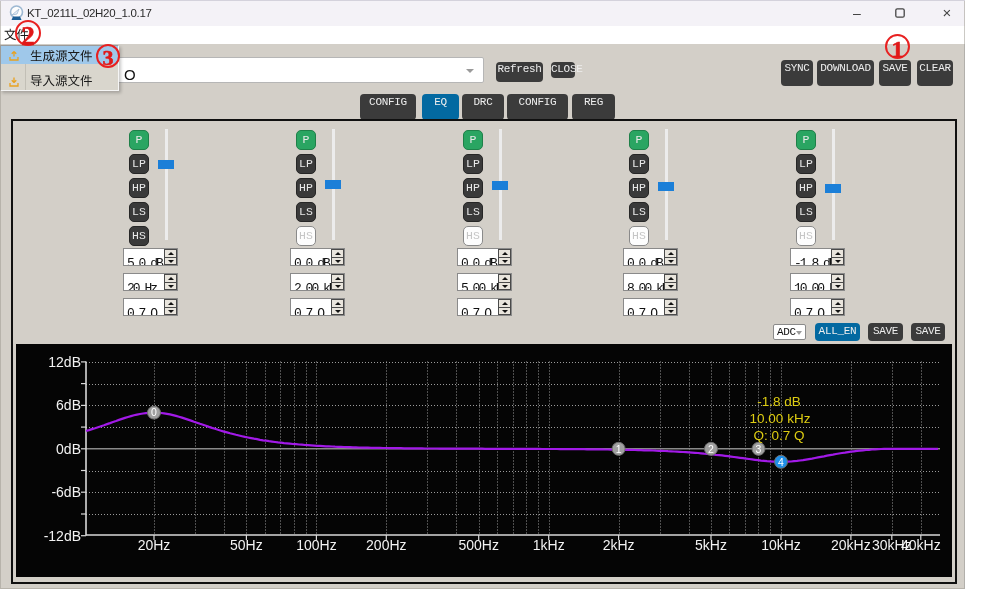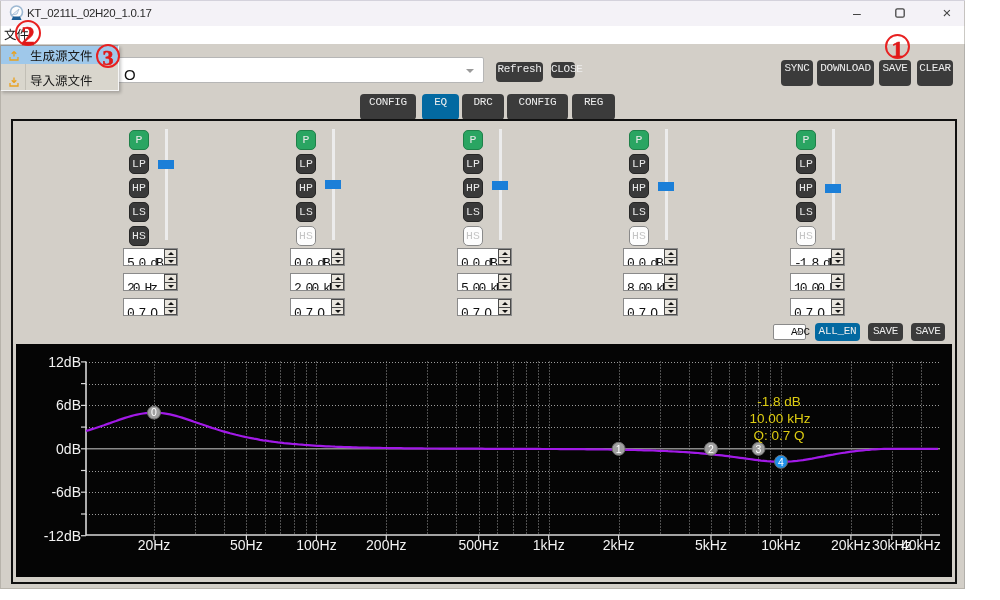--- a/index.html
+++ b/index.html
@@ -21,21 +21,21 @@
 .st{position:absolute;right:0;top:0;width:13px;height:16px}
 .sc{width:13px;height:8px;background:#e9e5dd;border:1px solid #4a4a4a;border-bottom-width:0;position:relative}
 .sc:last-child{border-bottom-width:1px}
 .sc i{position:absolute;left:3px;width:0;height:0;border-left:3px solid transparent;border-right:3px solid transparent}
 .sc i.up{top:2px;border-bottom:3px solid #111}
 .sc i.dn{top:2px;border-top:3px solid #111}
 #panel{position:absolute;left:11px;top:119px;width:946px;height:465px;border:2px solid #101010}
 .menu{position:absolute;left:0;top:45px;width:119px;height:46px;background:#d9d6cd;border:1px solid #9a9a9a;border-right-color:#f5f5f5;border-bottom-color:#f5f5f5;box-shadow:2px 2px 3px rgba(0,0,0,.22)}
 .mrow1{position:absolute;left:0px;top:0px;width:117px;height:18px;background:#9fc8ea}
 .redc{position:absolute;border:2.2px solid #e82020;border-radius:50%;color:#e01818;font-family:"Liberation Serif",serif;font-weight:bold;text-align:center;-webkit-text-stroke:0.6px #e01818}
-.adc{position:absolute;left:773px;top:324px;width:33px;height:16px;background:#fff;border:1px solid #8a8a8a;border-radius:2px;font-family:"Liberation Mono",monospace;font-size:11px;letter-spacing:-0.3px;color:#111;line-height:15px;padding-left:17px}
+.adc{position:absolute;left:773px;top:324px;width:33px;height:16px;background:#fff;border:1px solid #8a8a8a;border-radius:2px;font-family:"Liberation Mono",monospace;font-size:11px;letter-spacing:-0.3px;color:#111;line-height:15px;padding-left:3px}
 </style></head><body>
 <div id="win">
  <div style="position:absolute;left:0;top:0;width:965px;height:589px;box-shadow:inset 0 0 0 1px rgba(160,156,148,.55);z-index:50;pointer-events:none"></div>
     <div style="position:absolute;left:0;top:0;width:965px;height:1px;background:#d4d2dc;z-index:51"></div>
  <div id="tbar">
   <svg width="15" height="16" viewBox="0 0 15 16" style="position:absolute;left:9px;top:5px">
     <circle cx="7.5" cy="7" r="6" fill="#fdfdfd" stroke="#9db8d2" stroke-width="1.6"></circle>
     <path d="M3 10 L10 4 L8 9 Z" fill="#e8eef5" stroke="#9db8d2" stroke-width=".8"></path>
     <path d="M2.5 15 L4 11.5 L11 11.5 L12.5 15 Z" fill="#1e5f96"></path>
   </svg>

